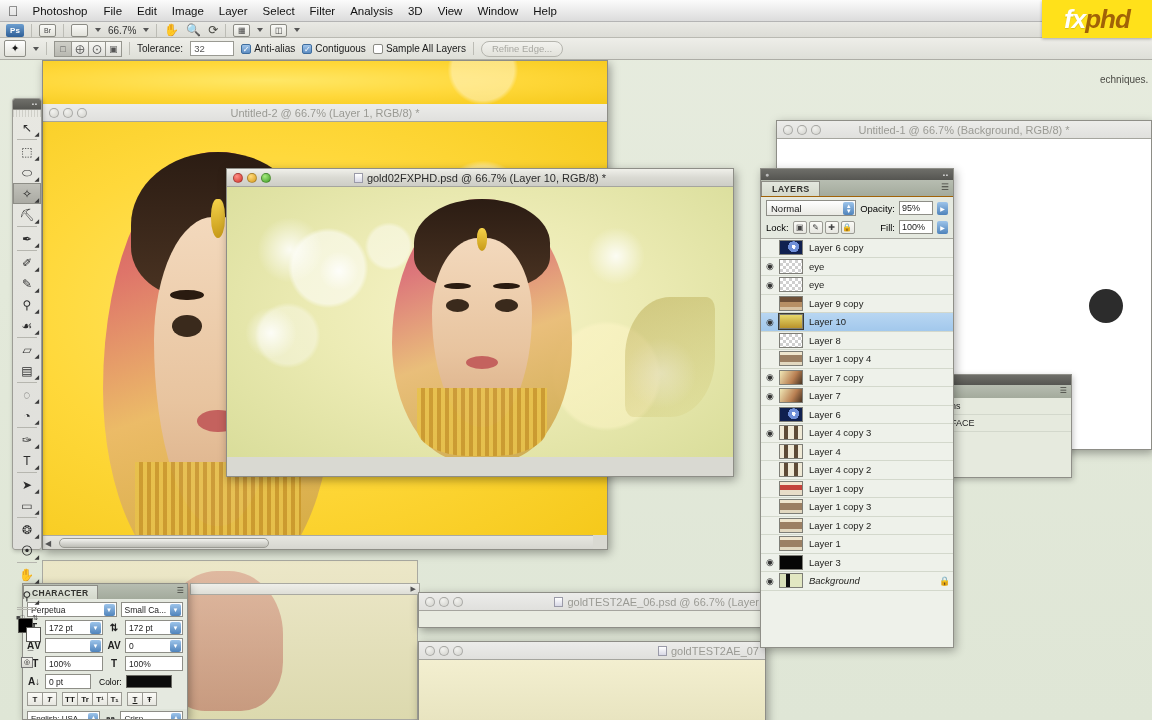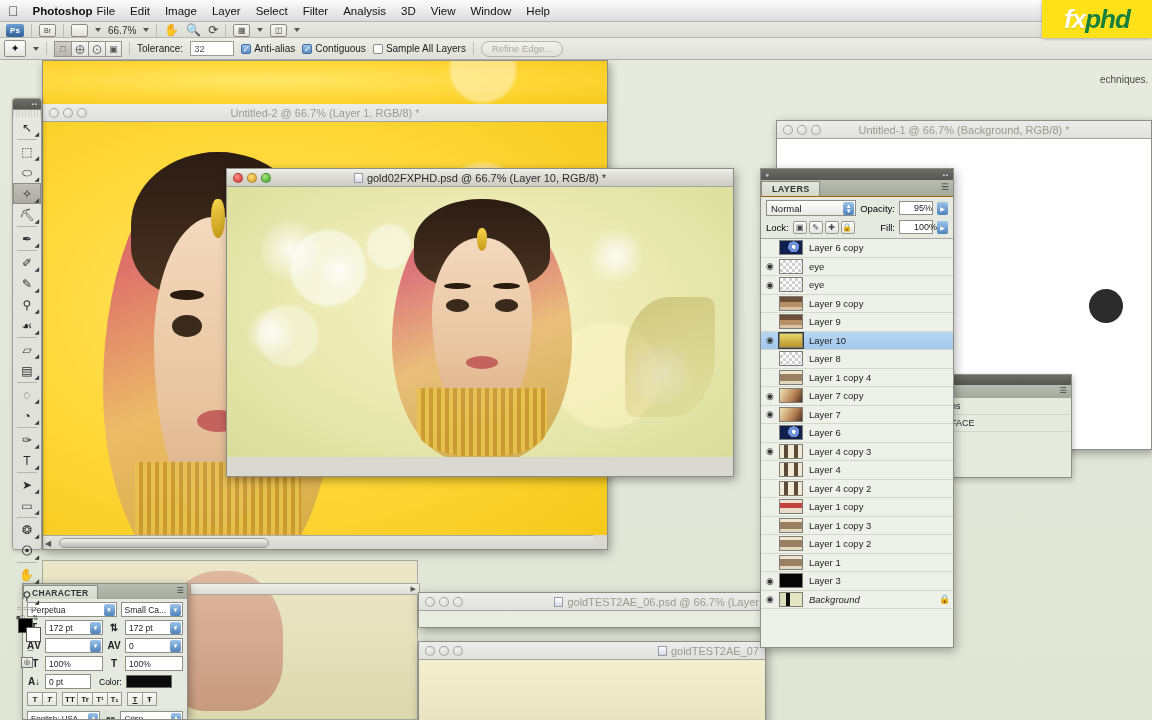--- a/index.html
+++ b/index.html
@@ -26,32 +26,32 @@
 
   
   #menubar{
     position:absolute; left:0; top:0; width:1152px; height:22px; z-index:90;
     background:linear-gradient(180deg,#fbfbfb 0%, #eaeaea 55%, #dcdcdc 100%);
     border-bottom:1px solid #b4b4b4;
     display:flex; align-items:center; padding-left:8px;
     font-size:11.5px; color:#111;
   }
   #menubar .apple{ font-size:14px; margin-right:14px; color:#333; line-height:1;}
-  #menubar .appname{ font-weight:bold; margin-right:4px; }
+  #menubar .appname{ font-weight:normal; margin-right:16px; }
   #menubar .mi{ margin-right:15px; cursor:default; }
 
   
   #fxphd{
     position:absolute; right:0; top:0; width:110px; height:38px; z-index:95;
     background:#ffe11a; display:flex; align-items:center; justify-content:center;
     font-style:italic; font-weight:bold; font-size:26px; letter-spacing:-1px;
     box-shadow:0 1px 3px rgba(0,0,0,.3);
   }
   #fxphd .fx{ color:#ffffff; text-shadow:0 1px 1px rgba(0,0,0,.15); }
-  #fxphd .phd{ color:#15803d; }
+  #fxphd .phd{ color:#a16207; }
 
   
   #appbar{
     position:absolute; left:0; top:22px; width:1152px; height:16px; z-index:88;
     background:linear-gradient(180deg,#e9e9e4 0%, #dcdcd6 100%);
     border-bottom:1px solid #b9b9b2;
   }
   #optbar{
     position:absolute; left:0; top:38px; width:1152px; height:22px; z-index:88;
     background:linear-gradient(180deg,#eeeee9 0%, #dedfd8 100%);
@@ -193,21 +193,21 @@
     display:flex;align-items:center;letter-spacing:.3px;}
   #layers .pn-menu{position:absolute;right:4px;top:3px;font-size:9px;color:#3f3f3a;line-height:8px;}
   #layers .pn-body{background:#e5e9e0;border-top:1px solid #a16207;}
   .blendrow{display:flex;align-items:center;gap:4px;padding:3px 5px;font-size:9.5px;}
   .blendsel{flex:1;height:16px;border:1px solid #8e8e87;background:linear-gradient(180deg,#fff,#eaeae4);
     font-size:9.5px;display:flex;align-items:center;padding:0 4px;position:relative;color:#222;}
   .stepper{position:absolute;right:1px;top:1px;width:11px;height:13px;
     background:linear-gradient(180deg,#9dc4ea,#4f83bb);border-radius:2px;color:#fff;font-size:6px;
     display:flex;flex-direction:column;align-items:center;justify-content:center;line-height:5px;}
   .numfield{width:34px;height:14px;border:1px solid #8e8e87;background:#fff;font-size:9px;
-    padding:0 14px;line-height:13px;color:#222;}
+    padding:0 2px;line-height:13px;color:#222;}
   .popbtn{width:11px;height:13px;background:linear-gradient(180deg,#9dc4ea,#4f83bb);border-radius:2px;
     display:flex;align-items:center;justify-content:center;color:#fff;font-size:6px;}
   .lockrow{display:flex;align-items:center;gap:4px;padding:1px 5px 4px;font-size:9.5px;}
   .lockbtns{display:flex;gap:2px;}
   .lockbtns span{width:14px;height:13px;border:1px solid #9a9a93;background:linear-gradient(180deg,#fbfbf7,#e6e6e0);
     display:flex;align-items:center;justify-content:center;font-size:8px;color:#444;border-radius:2px;}
   .layerlist{flex:1;overflow:hidden;background:#eef1ea;border-top:1px solid #a7a7a0;position:relative;}
   .lrow{height:18.5px;display:flex;align-items:center;border-bottom:1px solid #d3d8cc;
     font-size:9.5px;color:#1d1d1a;}
   .lrow.sel{background:linear-gradient(180deg,#b8d6f2,#a2c8ec);}
@@ -491,28 +491,20 @@
         <div class="lockico"></div>
       </div>
       <div class="lrow">
         <div class="eyecol"></div>
         <div class="thumb">
           <div class="tcontent t-face"></div>
         </div>
         <div class="lname">Layer 9 copy</div>
         <div class="lockico"></div>
       </div>
-      <div class="lrow">
-        <div class="eyecol"></div>
-        <div class="thumb">
-          <div class="tcontent t-face"></div>
-        </div>
-        <div class="lname">Layer 9</div>
-        <div class="lockico"></div>
-      </div>
       <div class="lrow sel">
         <div class="eyecol">◉</div>
         <div class="thumb selb">
           <div class="tcontent t-gold"></div>
         </div>
         <div class="lname">Layer 10</div>
         <div class="lockico"></div>
       </div>
       <div class="lrow">
         <div class="eyecol"></div>

